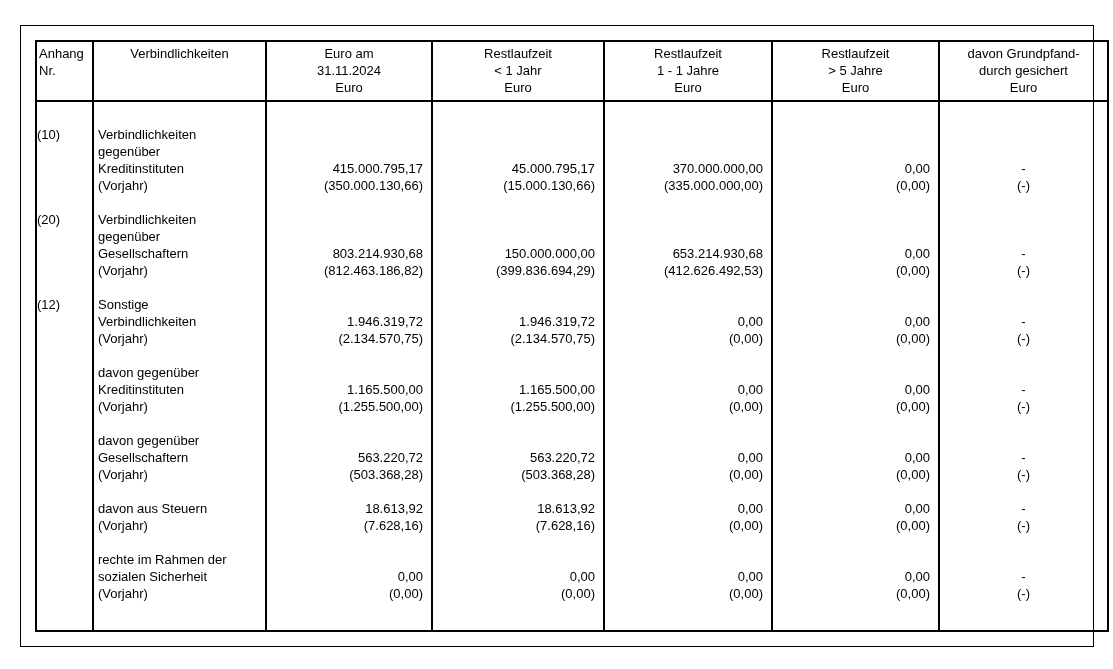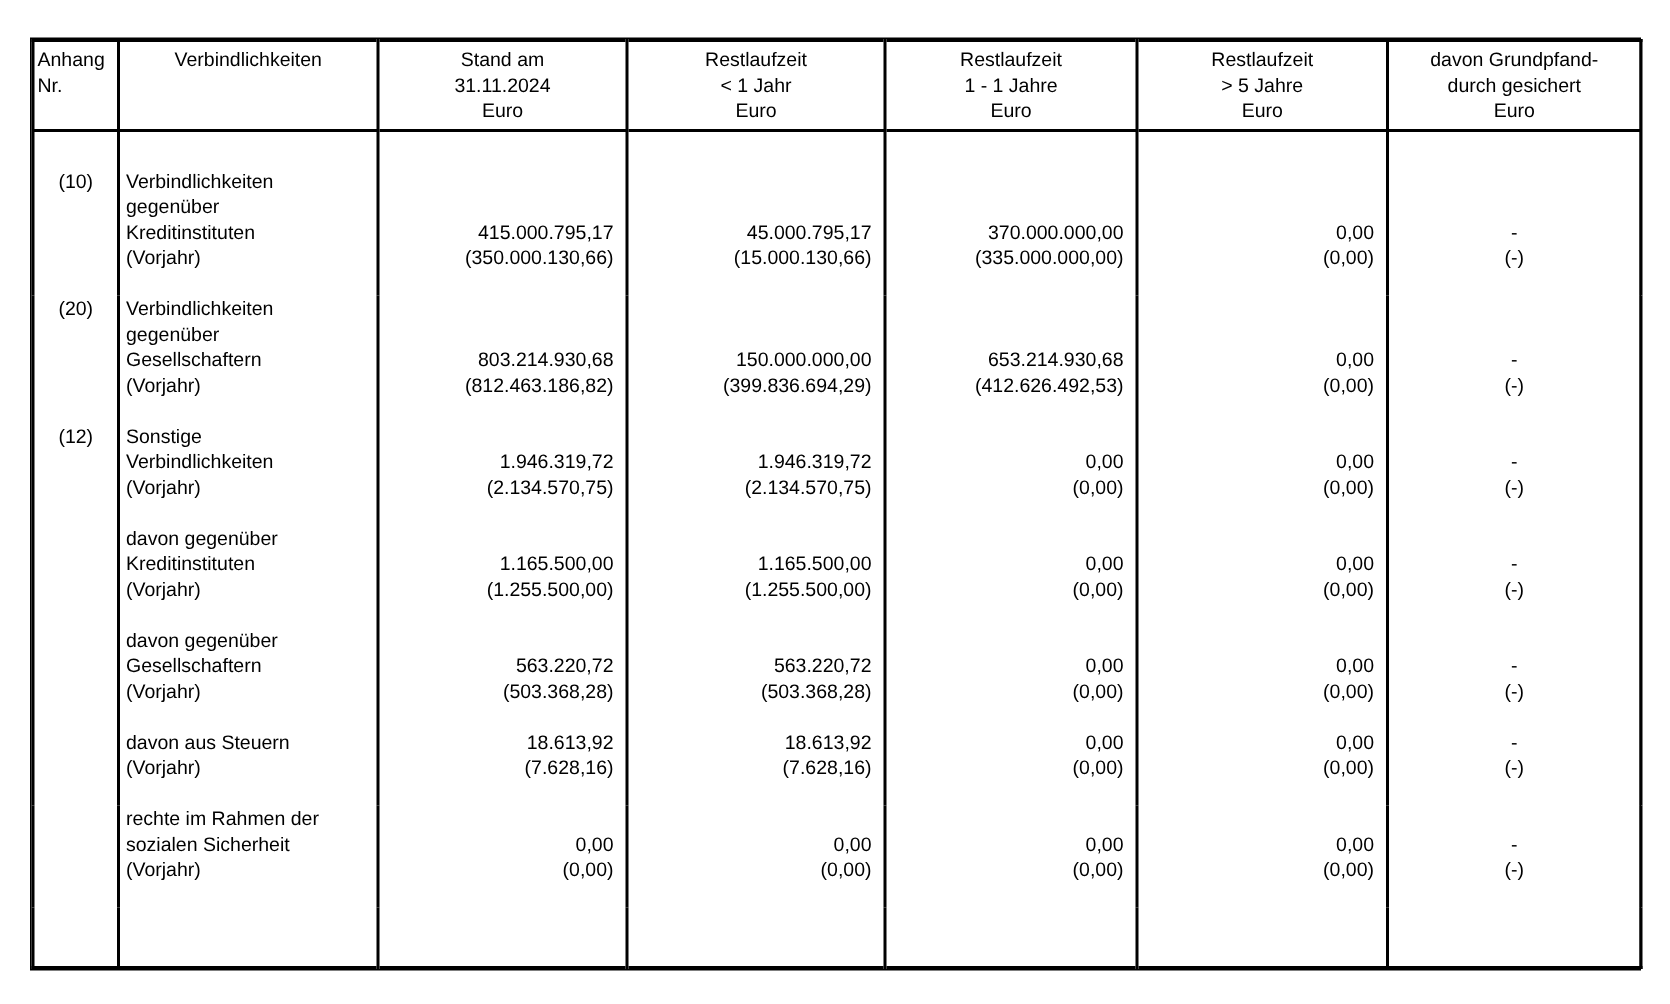--- a/index.html
+++ b/index.html
@@ -13,21 +13,21 @@
     position: relative;
   }
   .frame {
     position: absolute;
     left: 20px;
     top: 25px;
     width: 1074px;
     height: 622px;
     box-sizing: border-box;
     border: 1px solid #000;
-    padding: 0;
+    padding: 14px;
     background: #fff;
   }
   table.liab {
     width: 100%;
     height: 100%;
     border-collapse: collapse;
     table-layout: fixed;
     border: 2px solid #000;
   }
   th, td {
@@ -47,21 +47,21 @@
   }
   thead th.col-anhang { text-align: left; padding-left: 2px; }
   .ln {
     height: 17px;
     line-height: 17px;
     white-space: nowrap;
   }
   tbody tr { height: 1px; }
   tbody td { padding-bottom: 17px; }
   tbody tr:first-child td { padding-top: 24px; }
-  tbody td.col-anhang { text-align: center; }
+  tbody td.col-anhang { }
   tbody td.col-label  { text-align: left; padding-left: 4px; }
   tbody td.col-stand, tbody td.col-rest1,
   tbody td.col-rest15, tbody td.col-rest5 {
     text-align: right; padding-right: 8px;
   }
   tbody td.col-grund { text-align: center; }
   tbody tr.filler { height: auto; }
   tbody tr.filler td { padding: 0; }
 </style>
 </head>
@@ -81,21 +81,21 @@
     <thead>
       <tr id="header-row">
           <th class="col-anhang">
             <div class="ln">Anhang</div>
             <div class="ln">Nr.</div>
           </th>
           <th class="col-label">
             <div class="ln">Verbindlichkeiten</div>
           </th>
           <th class="col-stand">
-            <div class="ln">Stand am</div>
+            <div class="ln">Euro am</div>
             <div class="ln">31.11.2024</div>
             <div class="ln">Euro</div>
           </th>
           <th class="col-rest1">
             <div class="ln">Restlaufzeit</div>
             <div class="ln">&lt; 1 Jahr</div>
             <div class="ln">Euro</div>
           </th>
           <th class="col-rest15">
             <div class="ln">Restlaufzeit</div>

